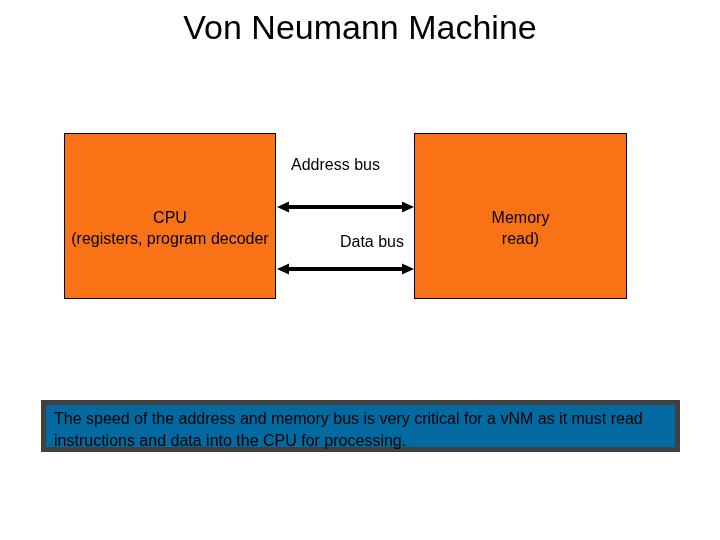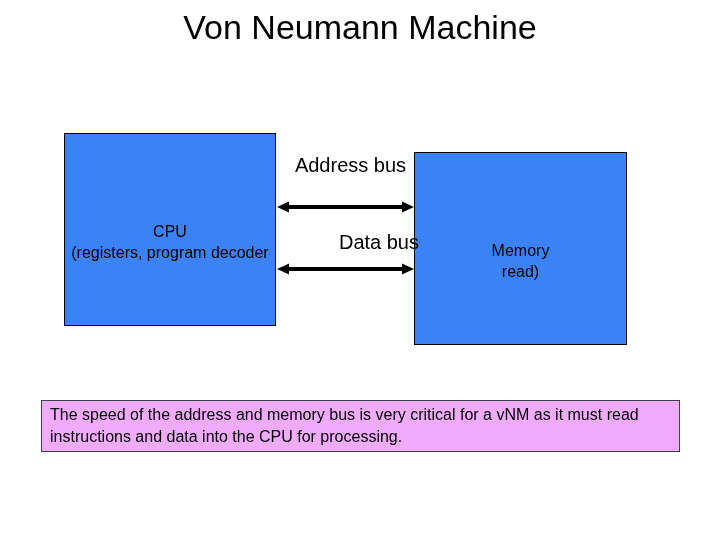--- a/index.html
+++ b/index.html
@@ -19,66 +19,66 @@
     width: 100%;
     text-align: center;
     font-size: 34px;
     font-weight: normal;
     margin: 0;
     letter-spacing: 0px;
   }
   .box {
     position: absolute;
     top: 133px;
-    height: 193px;
-    background: #3b82f6;
+    height: 166px;
+    background: #f97316;
     border: 1px solid #000000;
     box-sizing: border-box;
     display: flex;
     flex-direction: column;
     justify-content: center;
     align-items: center;
     text-align: center;
     font-size: 16px;
     line-height: 21px;
     padding-top: 24px;
   }
   .cpu-box { left: 64px; width: 212px; }
-  .memory-box { left: 414px; width: 213px; margin-top: 19px; }
+  .memory-box { left: 414px; width: 213px; }
   .bus-label {
     position: absolute;
-    left: 282px;
+    left: 267px;
     width: 137px;
     text-align: center;
-    font-size: 20px;
+    font-size: 16px;
     line-height: 18px;
   }
   .address-bus-label { top: 156px; }
   .data-bus-label { top: 233px; text-align: right; }
   .arrow {
     position: absolute;
     left: 277px;
     width: 137px;
     height: 14px;
     display: block;
   }
   .arrow-address { top: 200px; }
   .arrow-data { top: 262px; }
   .note-box {
     position: absolute;
     left: 41px;
     top: 400px;
     width: 639px;
     height: 52px;
-    border: 1px solid #404040;
+    border: 5px solid #404040;
     box-sizing: border-box;
     padding: 3px 8px 0 8px;
     font-size: 16px;
     line-height: 22px;
-    background: #f0abfc;
+    background: #0369a1;
   }
 </style>
 </head>
 <body>
 
 <div class="slide">
 
   <h1 class="title">Von Neumann Machine</h1>
 
   <div class="box cpu-box">

